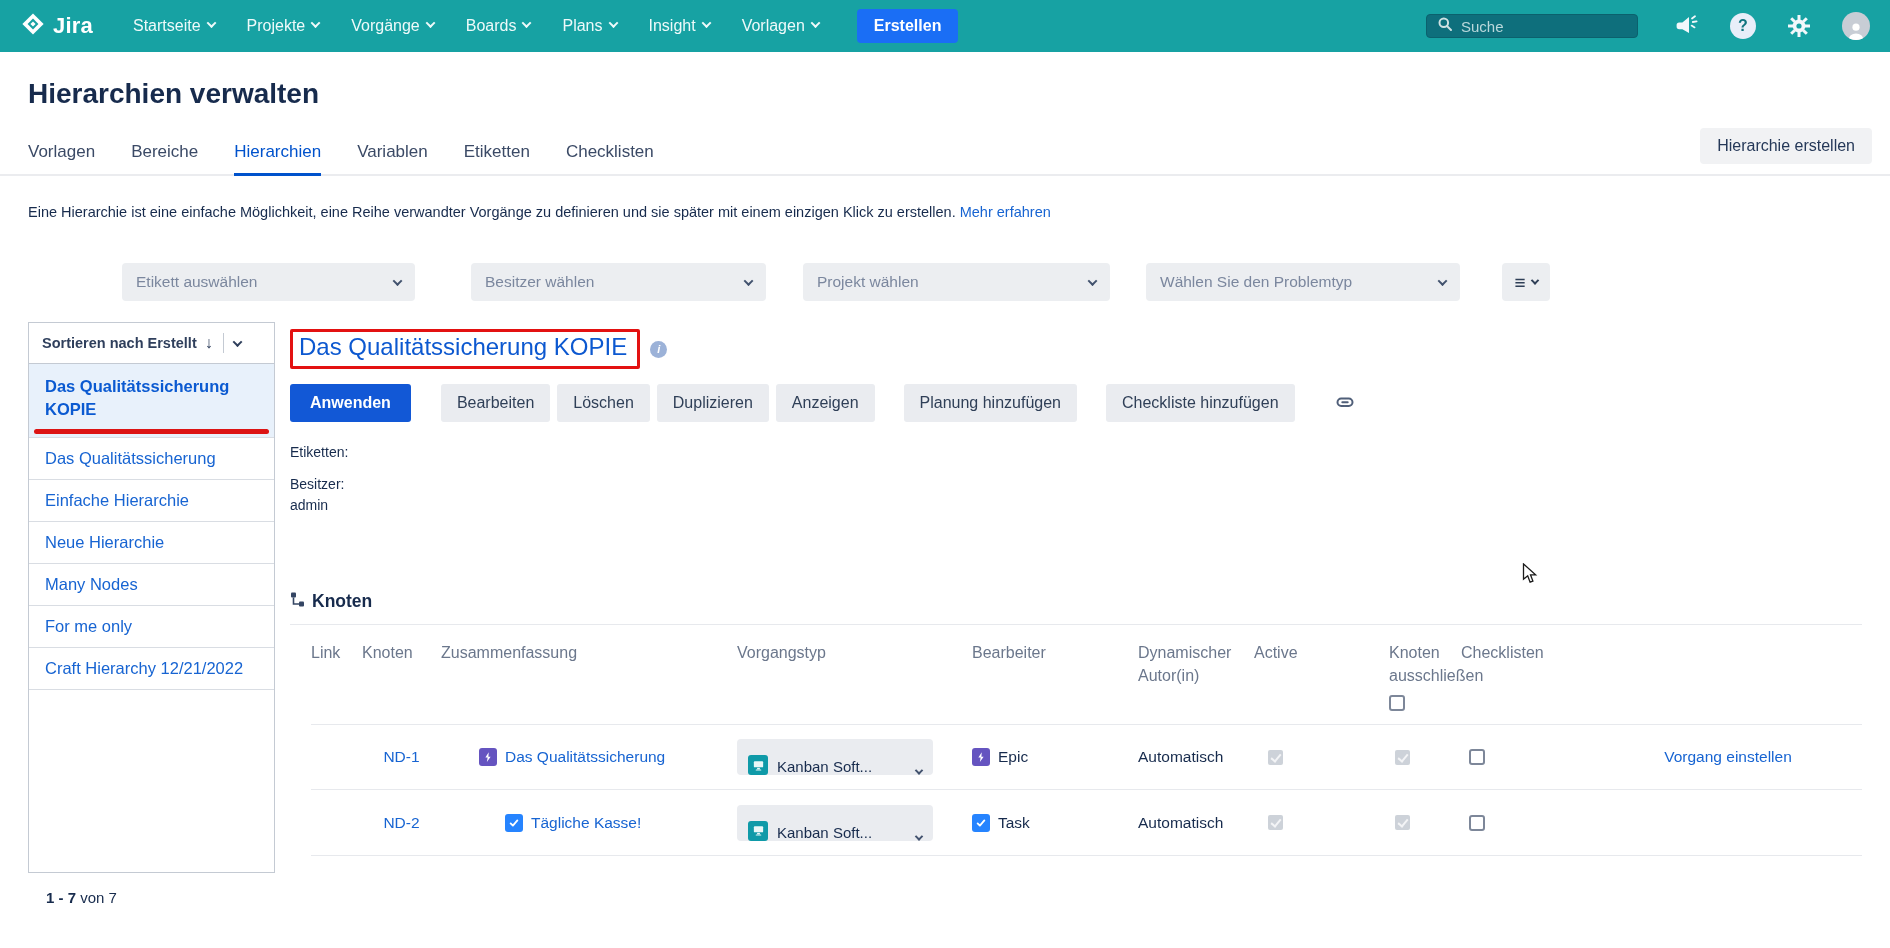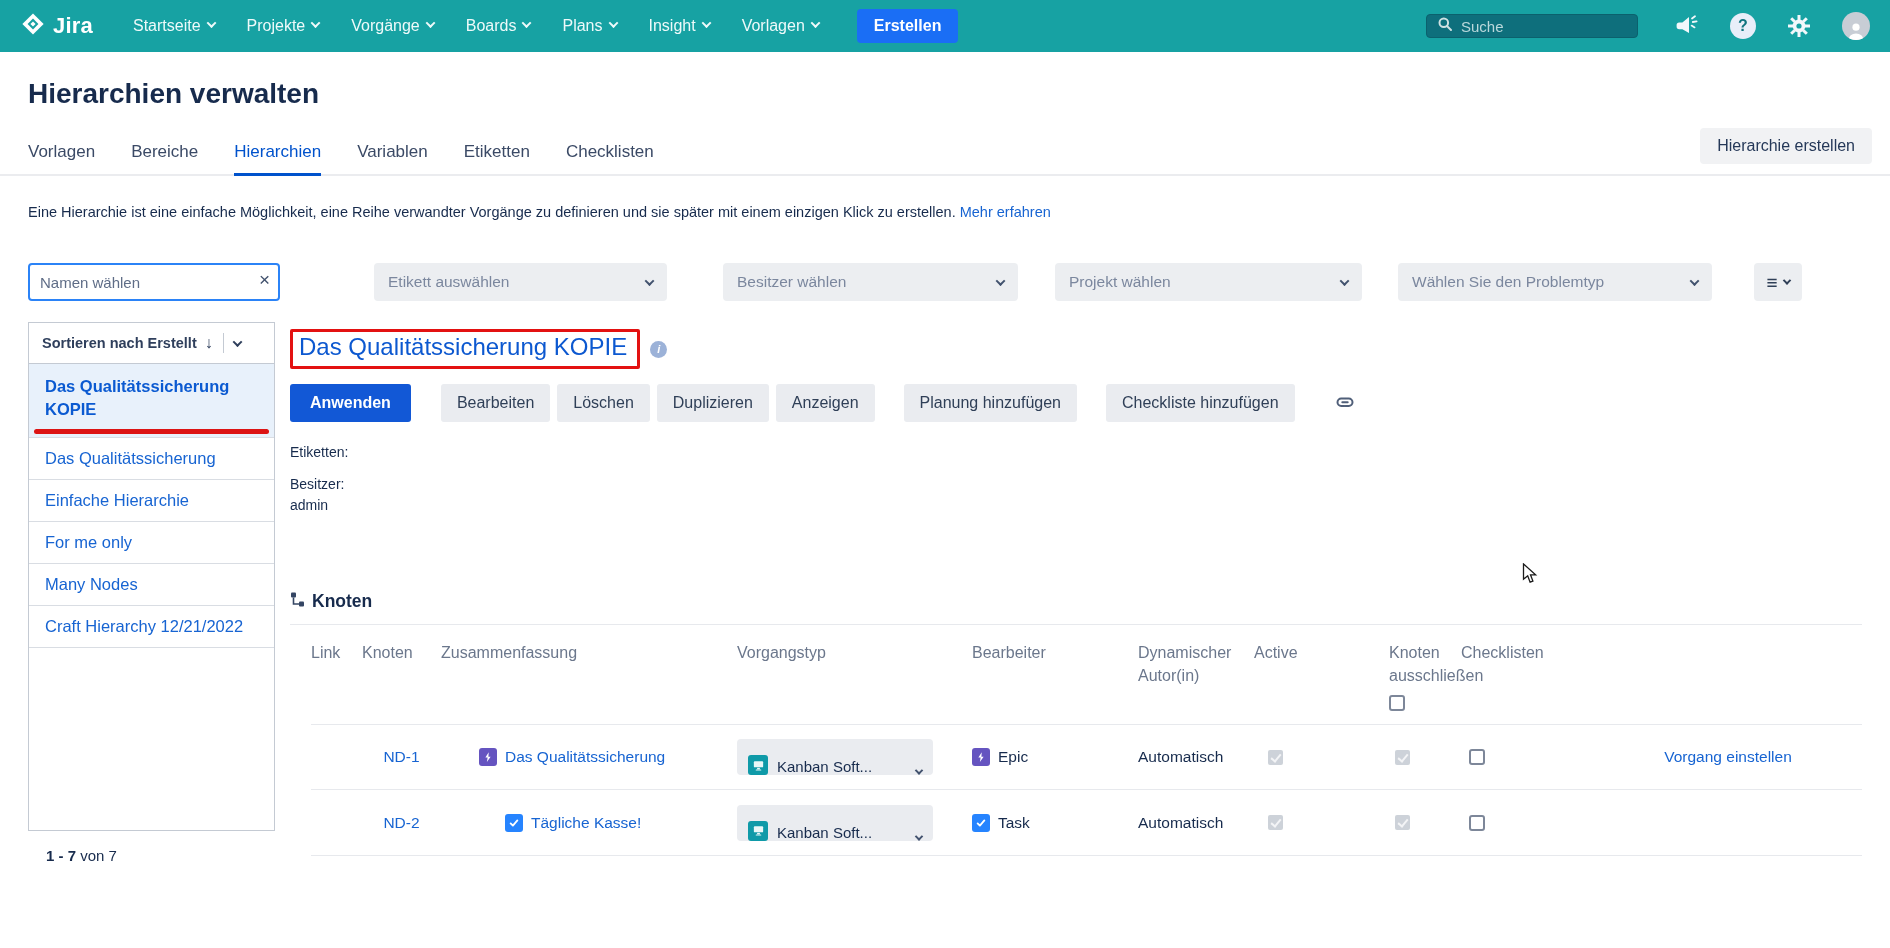--- a/index.html
+++ b/index.html
@@ -216,24 +216,20 @@
   <span class="tab active">Hierarchien</span>
   <span class="tab">Variablen</span>
   <span class="tab">Etiketten</span>
   <span class="tab">Checklisten</span>
   <button class="create-hier-btn">Hierarchie erstellen</button>
 </div>
 
 <p class="description"><span>Eine Hierarchie ist eine einfache Möglichkeit, eine Reihe verwandter Vorgänge zu definieren und sie später mit einem einzigen Klick zu erstellen.</span><a class="learn-more" href="#">Mehr erfahren</a></p>
 
 <div class="filters">
-  <div class="name-filter">
-    <input type="text" placeholder="Namen wählen" style="">
-    <span class="clear-x">×</span>
-  </div>
   <div class="select f-etikett">
       <span class="sel-label">Etikett auswählen</span>
       <span class="chv"></span>
     </div>
   <div class="select f-besitzer">
       <span class="sel-label">Besitzer wählen</span>
       <span class="chv"></span>
     </div>
   <div class="select f-projekt">
       <span class="sel-label">Projekt wählen</span>
@@ -258,22 +254,23 @@
       <span class="sort-sep"></span>
       <span class="chv"></span>
     </div>
     <div class="hier-list">
       <div class="hier-item selected">
         <span>Das Qualitätssicherung KOPIE</span>
         <span class="red-underline"></span>
       </div>
       <div class="hier-item">Das Qualitätssicherung</div>
       <div class="hier-item">Einfache Hierarchie</div>
+      <div class="hier-item">Neue Hierarchie</div>
+      <div class="hier-item">Many Nodes</div>
       <div class="hier-item">For me only</div>
-      <div class="hier-item">Many Nodes</div>
       <div class="hier-item">Craft Hierarchy 12/21/2022</div>
       <div class="hier-filler"></div>
     </div>
     <div class="pagination">
       <span class="range">1 - 7</span> <span>von 7</span>
     </div>
   </div>
 
   <div class="content">
     <div class="title-row">

